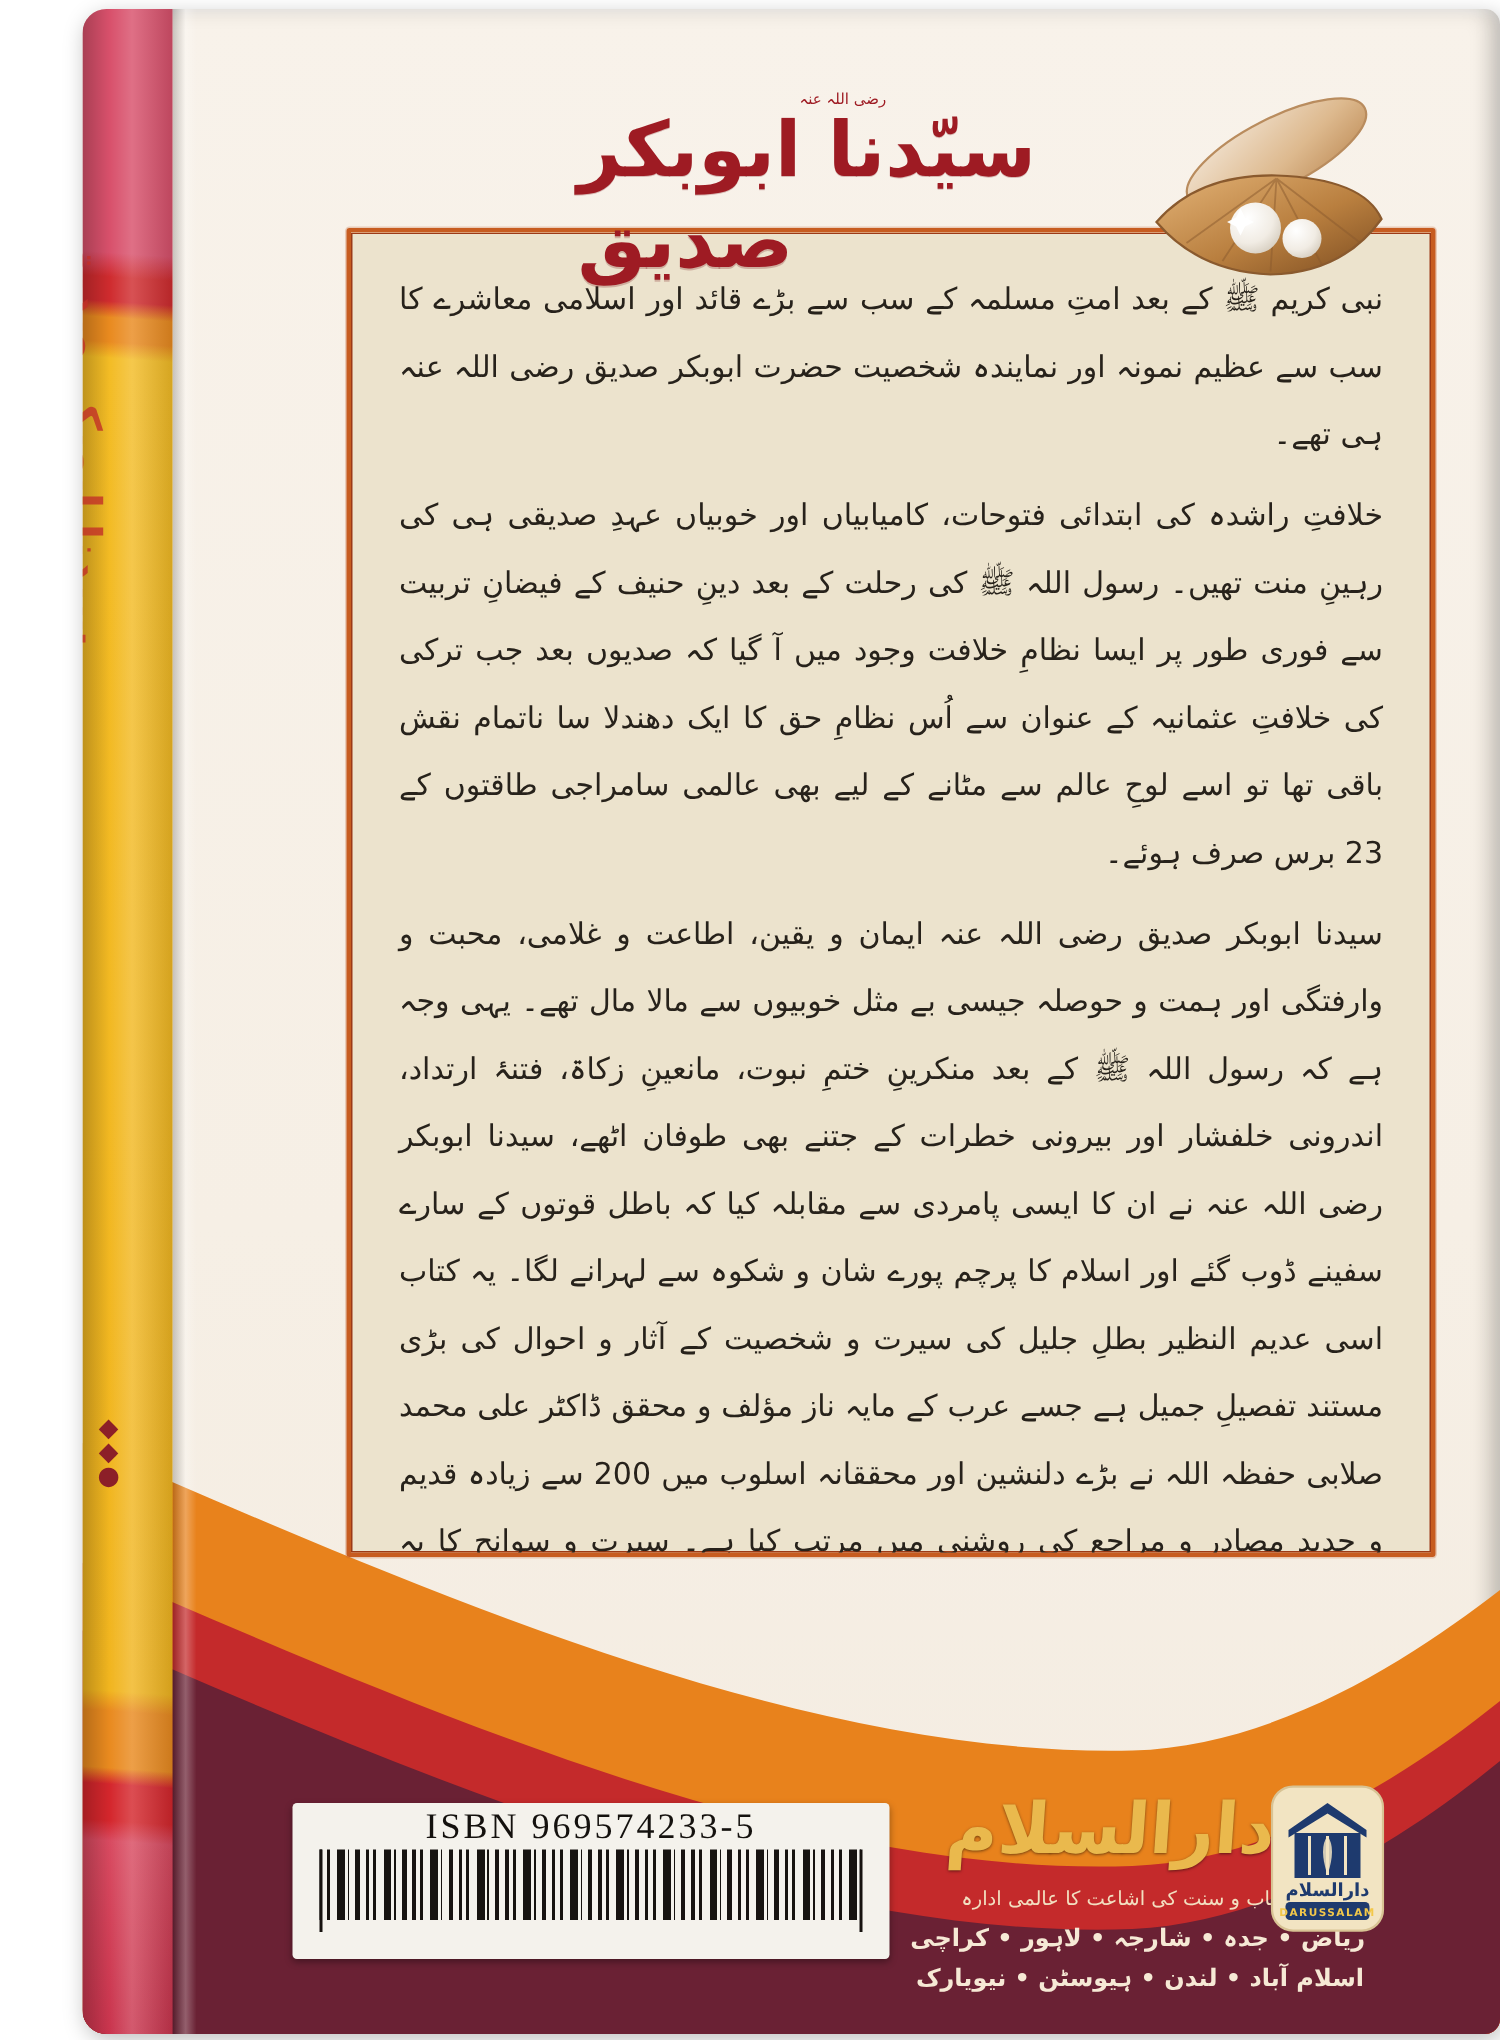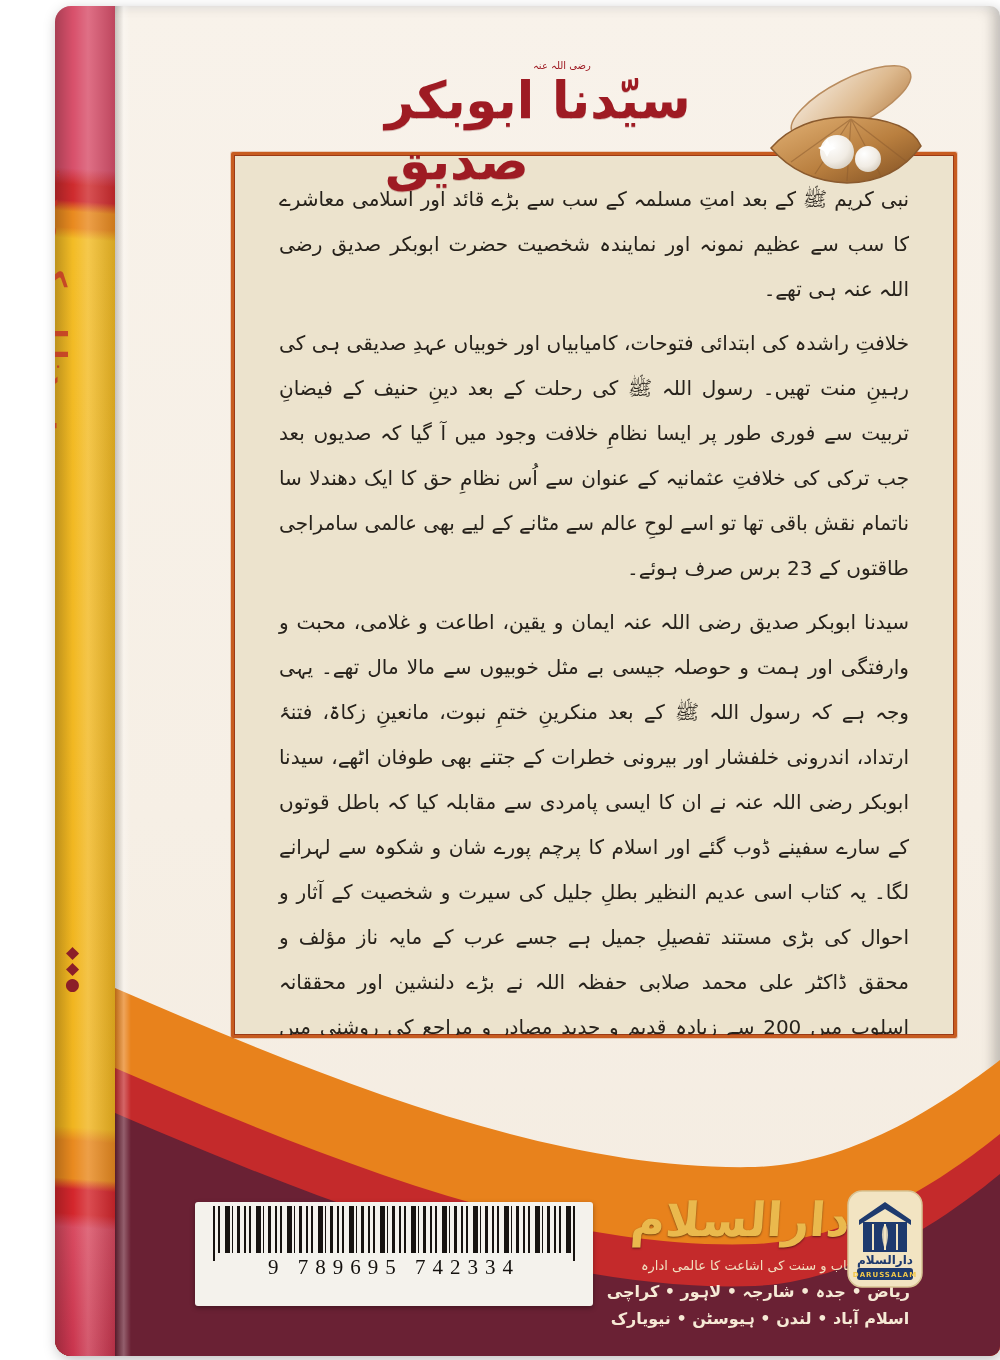--- a/index.html
+++ b/index.html
@@ -30,21 +30,21 @@
   
   .title-wrap{position:absolute;left:330px;top:64px;width:360px;text-align:left;z-index:4;}
   .title{font-size:51px;font-weight:bold;color:#9e1b23;direction:rtl;line-height:1.2;
     text-shadow:0 1px 0 rgba(120,20,25,.25);}
   .honorific{position:absolute;top:-10px;left:148px;font-size:10px;color:#9e1b23;
     direction:rtl;}
   
   .textbox{position:absolute;left:176px;top:146px;width:726px;height:886px;z-index:3;
     box-sizing:border-box;background:#ece3cd;border:3px solid #c75c20;border-radius:2px;
     box-shadow:inset 0 0 0 1px #9c3a16, 0 0 0 1px rgba(190,90,40,.25);
-    padding:22px 45px;overflow:hidden;}
+    padding:22px 32px;overflow:hidden;}
   .textbox p{direction:rtl;text-align:justify;color:#27221b;font-size:20px;
     line-height:45px;margin:0 0 9px 0;}
   
   .swoosh{position:absolute;left:0;top:936px;width:945px;height:414px;z-index:1;}
   
   .barcode{position:absolute;left:140px;top:1196px;width:398px;height:104px;z-index:4;
     background:#f4f2ec;border-radius:3px;box-sizing:border-box;padding:3px 12px 4px;
     box-shadow:0 2px 5px rgba(0,0,0,.35);}
   .isbn{font-family:"Liberation Serif",serif;font-size:24px;letter-spacing:2px;
     color:#14110e;text-align:center;white-space:nowrap;}
@@ -122,22 +122,22 @@
     </g>
   </svg>
 
   <div class="textbox">
     <p>نبی کریم ﷺ کے بعد امتِ مسلمہ کے سب سے بڑے قائد اور اسلامی معاشرے کا سب سے عظیم نمونہ اور نمایندہ شخصیت حضرت ابوبکر صدیق رضی اللہ عنہ ہی تھے۔</p>
     <p>خلافتِ راشدہ کی ابتدائی فتوحات، کامیابیاں اور خوبیاں عہدِ صدیقی ہی کی رہینِ منت تھیں۔ رسول اللہ ﷺ کی رحلت کے بعد دینِ حنیف کے فیضانِ تربیت سے فوری طور پر ایسا نظامِ خلافت وجود میں آ گیا کہ صدیوں بعد جب ترکی کی خلافتِ عثمانیہ کے عنوان سے اُس نظامِ حق کا ایک دھندلا سا ناتمام نقش باقی تھا تو اسے لوحِ عالم سے مٹانے کے لیے بھی عالمی سامراجی طاقتوں کے 23 برس صرف ہوئے۔</p>
     <p>سیدنا ابوبکر صدیق رضی اللہ عنہ ایمان و یقین، اطاعت و غلامی، محبت و وارفتگی اور ہمت و حوصلہ جیسی بے مثل خوبیوں سے مالا مال تھے۔ یہی وجہ ہے کہ رسول اللہ ﷺ کے بعد منکرینِ ختمِ نبوت، مانعینِ زکاۃ، فتنۂ ارتداد، اندرونی خلفشار اور بیرونی خطرات کے جتنے بھی طوفان اٹھے، سیدنا ابوبکر رضی اللہ عنہ نے ان کا ایسی پامردی سے مقابلہ کیا کہ باطل قوتوں کے سارے سفینے ڈوب گئے اور اسلام کا پرچم پورے شان و شکوہ سے لہرانے لگا۔ یہ کتاب اسی عدیم النظیر بطلِ جلیل کی سیرت و شخصیت کے آثار و احوال کی بڑی مستند تفصیلِ جمیل ہے جسے عرب کے مایہ ناز مؤلف و محقق ڈاکٹر علی محمد صلابی حفظہ اللہ نے بڑے دلنشین اور محققانہ اسلوب میں 200 سے زیادہ قدیم و جدید مصادر و مراجع کی روشنی میں مرتب کیا ہے۔ سیرت و سوانح کا یہ شہ پارہ اب آپ کے ہاتھوں میں ہے۔ فللّٰہ الحمد</p>
   </div>
 
   <div class="barcode">
+    <div class="isbn">ISBN 969574233-5</div>
     <div class="ean-bars"></div>
-    <div class="ean-digits">9 789695 742334</div>
   </div>
 
   <div class="pub-name">دارالسلام</div>
   <div class="pub-tagline">کتاب و سنت کی اشاعت کا عالمی ادارہ</div>
   <div class="pub-cities cities2">اسلام آباد • لندن • ہیوسٹن • نیویارک</div>
   <div class="pub-cities cities1">ریاض • جدہ • شارجہ • لاہور • کراچی</div>
 
   <svg class="pub-logo" width="76" height="98" viewBox="0 0 76 98">
     <rect x="1" y="1" width="74" height="96" rx="14" fill="#f2e4c2" stroke="#d8c394" stroke-width="1.5"></rect>
     <g>

